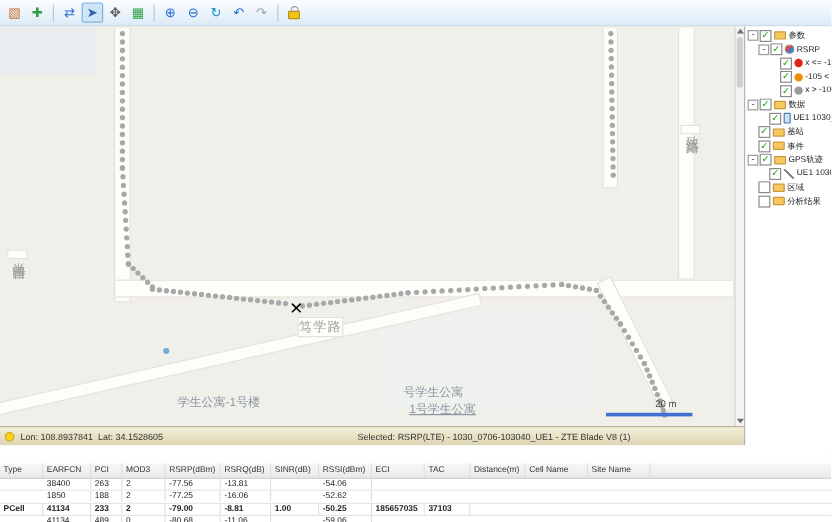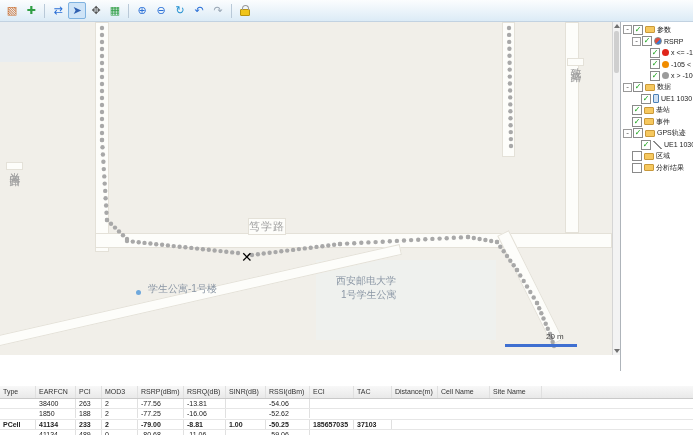--- a/index.html
+++ b/index.html
@@ -27,21 +27,21 @@
   .b1{left:0;top:0;width:80px;height:40px;background:#e9edf0;}
   .b2{left:316px;top:238px;width:180px;height:80px;background:#eff1ee;}
   .road{position:absolute;background:#fdfdfa;border:1px solid #e4e1d8;box-sizing:border-box;}
   .road-v-left{left:95px;top:0;width:14px;height:230px;}
   .road-h{left:95px;top:211px;width:517px;height:15px;}
   .road-v-minor{left:502px;top:0;width:13px;height:135px;}
   .road-v-right{left:565px;top:0;width:14px;height:211px;}
   .road-descent{left:497px;top:213px;width:13px;height:122px;transform:rotate(-26.6deg);transform-origin:2px 0;}
   .road-diagonal{left:-10px;top:315px;width:420px;height:11px;transform:rotate(-12.8deg);transform-origin:0 0;}
   .track{position:absolute;left:0;top:0;width:612px;height:333px;}
-  .map-label{position:absolute;color:#9e9e9e;font-size:11px;white-space:nowrap;letter-spacing:1px;}
+  .map-label{position:absolute;color:#9e9e9e;font-size:11px;white-space:nowrap;letter-spacing:1px;margin-top:46px;}
   .map-label.vertical{writing-mode:vertical-rl;text-orientation:upright;letter-spacing:2px;}
   .map-label.poi{color:#8b97a5;font-size:10px;letter-spacing:0;}
   .poi-dot{position:absolute;width:5px;height:5px;border-radius:50%;background:#6fa8dc;}
   .x-marker{position:absolute;font-size:14px;font-weight:bold;color:#000;z-index:5;}
   .scalebar{position:absolute;left:505px;top:322px;width:72px;height:3px;background:#3f6fd1;}
   .scale-text{position:absolute;left:546px;top:310px;font-size:8px;color:#444;}
 
   
   .vscroll{position:absolute;top:22px;left:612px;width:8px;height:333px;background:#f3f3f3;
            border-left:1px solid #d5d5d5;box-sizing:border-box;}
@@ -270,22 +270,22 @@
         <circle cx="510.6" cy="103.2" r="2.2" fill="#a8a8a8"></circle>
         <circle cx="510.8" cy="110.1" r="2.2" fill="#a8a8a8"></circle>
         <circle cx="510.9" cy="117.1" r="2.2" fill="#a8a8a8"></circle>
         <circle cx="511.0" cy="124.0" r="2.2" fill="#a8a8a8"></circle>
       </svg>
     <div>
         <div class="map-label road vertical" style="left: 6px; top: 140px;">尚善路</div>
         <div class="map-label road" style="left: 248px; top: 196px;">笃学路</div>
         <div class="map-label road vertical" style="left: 567px; top: 36px;">致远路</div>
         <div class="map-label poi" style="left: 148px; top: 260px;">学生公寓-1号楼</div>
-        <div class="map-label poi" style="left: 336px; top: 252px;">西安邮电大学</div>
-        <div class="map-label poi" style="left: 341px; top: 266px;">1号学生公寓</div>
+        <div class="map-label poi" style="left: 336px; top: 252px;">号学生公寓</div>
+        <div class="map-label poi" style="left: 341px; top: 266px; text-decoration: underline;">1号学生公寓</div>
         <div class="poi-dot" style="left: 136px; top: 268px;"></div>
       </div>
     <div class="scalebar"></div>
     <div class="scale-text">20 m</div>
     <div class="x-marker" style="left: 241px; top: 227px;">✕</div>
   </div>
 
   <div class="vscroll">
     <div class="arrow up"></div>
     <div class="thumb"></div>
@@ -368,20 +368,25 @@
         </div>
         <div class="tree-row" style="padding-left: 2px;">
           <span class="expander-spacer"></span>
           <span class="checkbox"></span>
           <span class="ticon icon-folder"></span>
           <span class="tlabel">分析结果</span>
         </div>
       </div>
   </div>
 
+  <div class="statusbar">
+    <span class="status-dot"></span>
+    <span class="lonlat"><span>Lon:</span>&nbsp;<span>108.8937841</span>&nbsp;&nbsp;<span>Lat:</span>&nbsp;<span>34.1528605</span></span>
+    <span class="selected">Selected: RSRP(LTE) - 1030_0706-103040_UE1 - ZTE Blade V8 (1)</span>
+  </div>
 
 
   <div class="table">
     <div class="trow thead">
         <span class="tcell" style="width: 36px;">Type</span>
         <span class="tcell" style="width: 40px;">EARFCN</span>
         <span class="tcell" style="width: 26px;">PCI</span>
         <span class="tcell" style="width: 36px;">MOD3</span>
         <span class="tcell" style="width: 46px;">RSRP(dBm)</span>
         <span class="tcell" style="width: 42px;">RSRQ(dB)</span>

